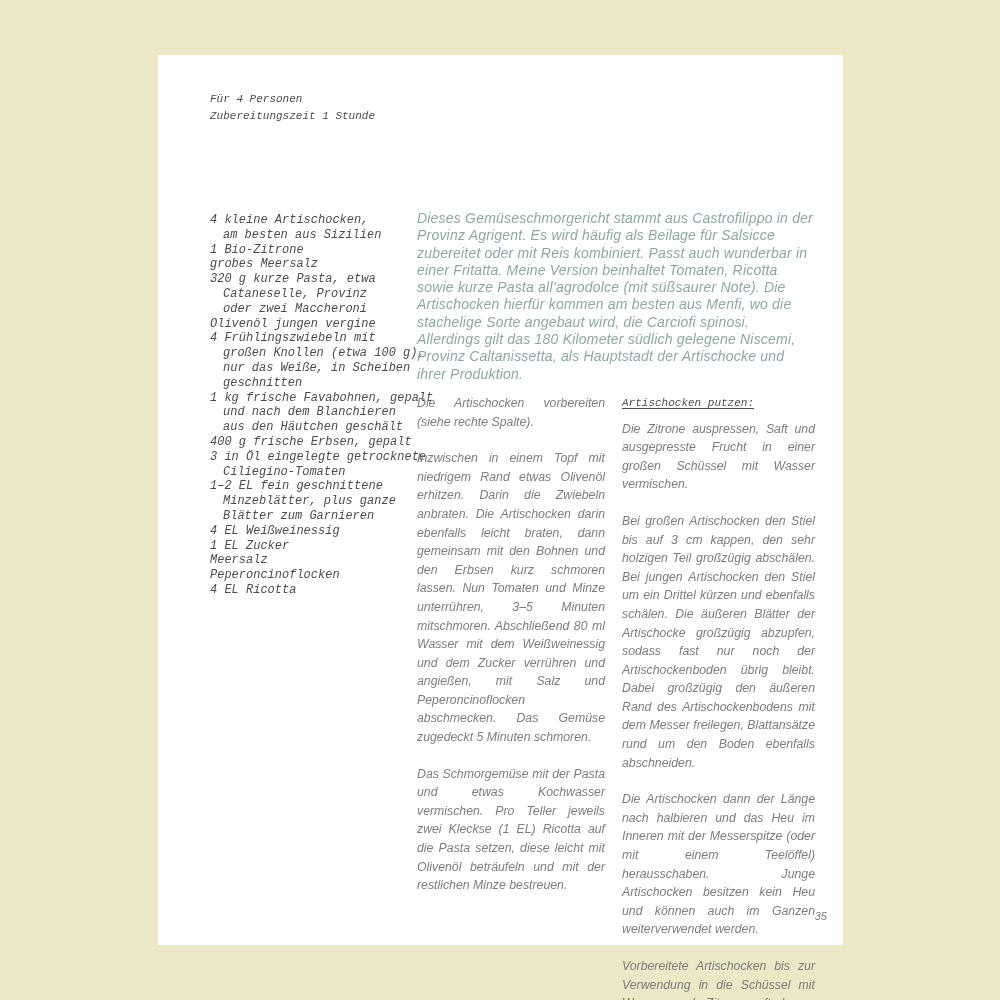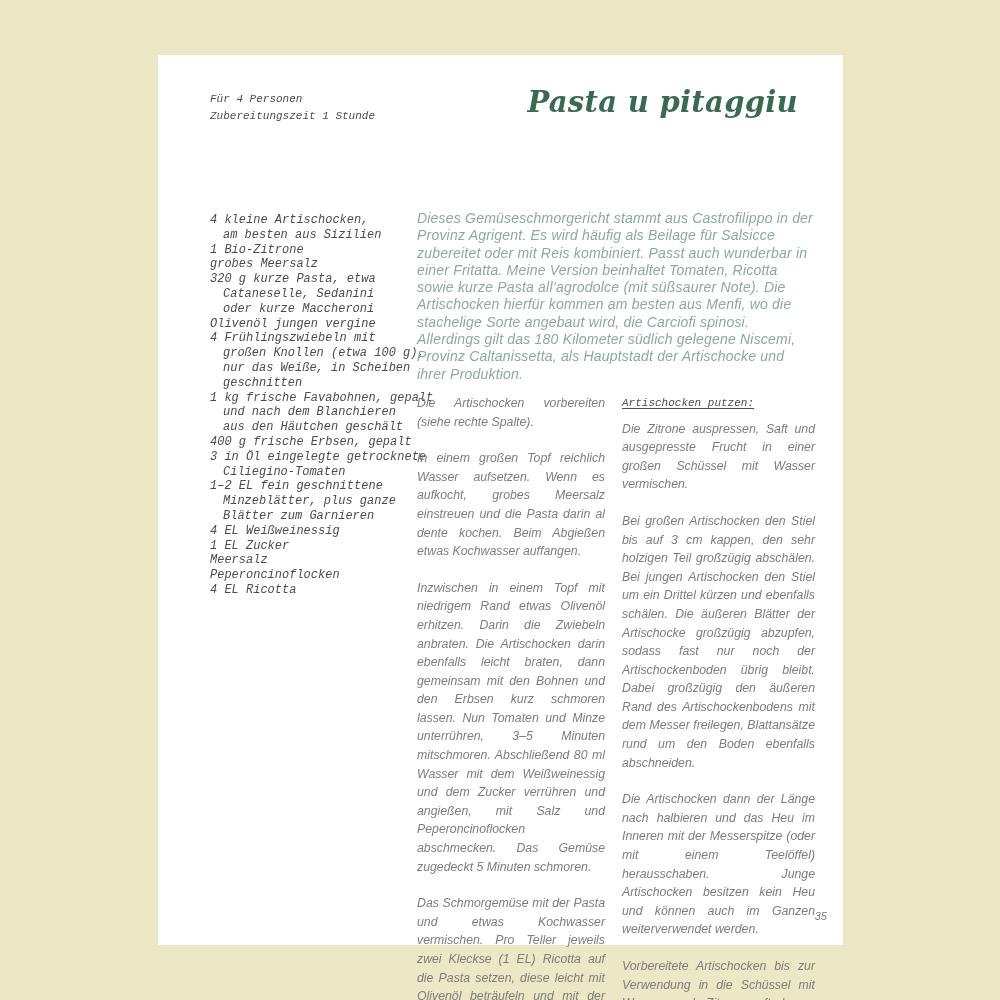--- a/index.html
+++ b/index.html
@@ -103,31 +103,30 @@
 <body>
 
 <div class="paper">
 
   <div class="meta">
     <div>Für 4 Personen</div>
     <div>Zubereitungszeit 1 Stunde</div>
   </div>
 
   <div class="header">
-    <div class="title">Pasta u pitaggiu</div>
   </div>
 
   <div class="ingredients">
     <div class="ing">4 kleine Artischocken,</div>
     <div class="ing indent">am besten aus Sizilien</div>
     <div class="ing">1 Bio-Zitrone</div>
     <div class="ing">grobes Meersalz</div>
     <div class="ing">320 g kurze Pasta, etwa</div>
-    <div class="ing indent">Cataneselle, Sedanini</div>
-    <div class="ing indent">oder kurze Maccheroni</div>
+    <div class="ing indent">Cataneselle, Provinz</div>
+    <div class="ing indent">oder zwei Maccheroni</div>
     <div class="ing">Olivenöl jungen vergine</div>
     <div class="ing">4 Frühlingszwiebeln mit</div>
     <div class="ing indent">großen Knollen (etwa 100 g),</div>
     <div class="ing indent">nur das Weiße, in Scheiben</div>
     <div class="ing indent">geschnitten</div>
     <div class="ing">1 kg frische Favabohnen, gepalt</div>
     <div class="ing indent">und nach dem Blanchieren</div>
     <div class="ing indent">aus den Häutchen geschält</div>
     <div class="ing">400 g frische Erbsen, gepalt</div>
     <div class="ing">3 in Öl eingelegte getrocknete</div>
@@ -141,21 +140,20 @@
     <div class="ing">Peperoncinoflocken</div>
     <div class="ing">4 EL Ricotta</div>
   </div>
 
   <div class="main">
     <div class="intro">Dieses Gemüseschmorgericht stammt aus Castrofilippo in der Provinz Agrigent. Es wird häufig als Beilage für Salsicce zubereitet oder mit Reis kombiniert. Passt auch wunderbar in einer Fritatta. Meine Version beinhaltet Tomaten, Ricotta sowie kurze Pasta all’agrodolce (mit süßsaurer Note). Die Artischocken hierfür kommen am besten aus Menfi, wo die stachelige Sorte angebaut wird, die Carciofi spinosi. Allerdings gilt das 180 Kilometer südlich gelegene Niscemi, Provinz Caltanissetta, als Hauptstadt der Artischocke und ihrer Produktion.</div>
 
     <div class="columns">
       <div class="col col-left">
         <p>Die Artischocken vorbereiten (siehe rechte Spalte).</p>
-        <p>In einem großen Topf reichlich Wasser aufsetzen. Wenn es aufkocht, grobes Meersalz einstreuen und die Pasta darin al dente kochen. Beim Abgießen etwas Kochwasser auffangen.</p>
         <p>Inzwischen in einem Topf mit niedrigem Rand etwas Olivenöl erhitzen. Darin die Zwiebeln anbraten. Die Artischocken darin ebenfalls leicht braten, dann gemeinsam mit den Bohnen und den Erbsen kurz schmoren lassen. Nun Tomaten und Minze unterrühren, 3–5 Minuten mitschmoren. Abschließend 80 ml Wasser mit dem Weißweinessig und dem Zucker verrühren und angießen, mit Salz und Peperoncinoflocken abschmecken. Das Gemüse zugedeckt 5 Minuten schmoren.</p>
         <p>Das Schmorgemüse mit der Pasta und etwas Kochwasser vermischen. Pro Teller jeweils zwei Kleckse (1 EL) Ricotta auf die Pasta setzen, diese leicht mit Olivenöl beträufeln und mit der restlichen Minze bestreuen.</p>
       </div>
       <div class="col col-right">
         <div class="col-heading">Artischocken putzen:</div>
         <p>Die Zitrone auspressen, Saft und ausgepresste Frucht in einer großen Schüssel mit Wasser vermischen.</p>
         <p>Bei großen Artischocken den Stiel bis auf 3 cm kappen, den sehr holzigen Teil großzügig abschälen. Bei jungen Artischocken den Stiel um ein Drittel kürzen und ebenfalls schälen. Die äußeren Blätter der Artischocke großzügig abzupfen, sodass fast nur noch der Artischockenboden übrig bleibt. Dabei großzügig den äußeren Rand des Artischockenbodens mit dem Messer freilegen, Blattansätze rund um den Boden ebenfalls abschneiden.</p>
         <p>Die Artischocken dann der Länge nach halbieren und das Heu im Inneren mit der Messerspitze (oder mit einem Teelöffel) herausschaben. Junge Artischocken besitzen kein Heu und können auch im Ganzen weiterverwendet werden.</p>
         <p>Vorbereitete Artischocken bis zur Verwendung in die Schüssel mit Wasser und Zitronensaft legen, damit sie nicht braun werden.</p>
       </div>

